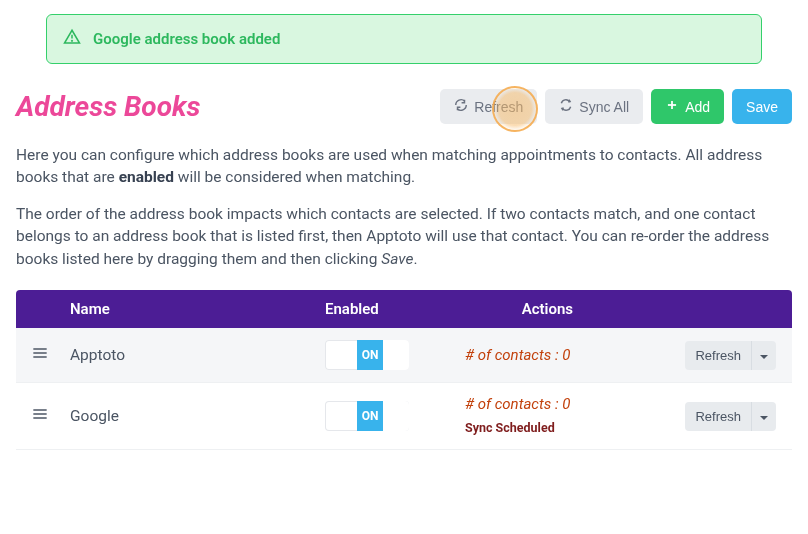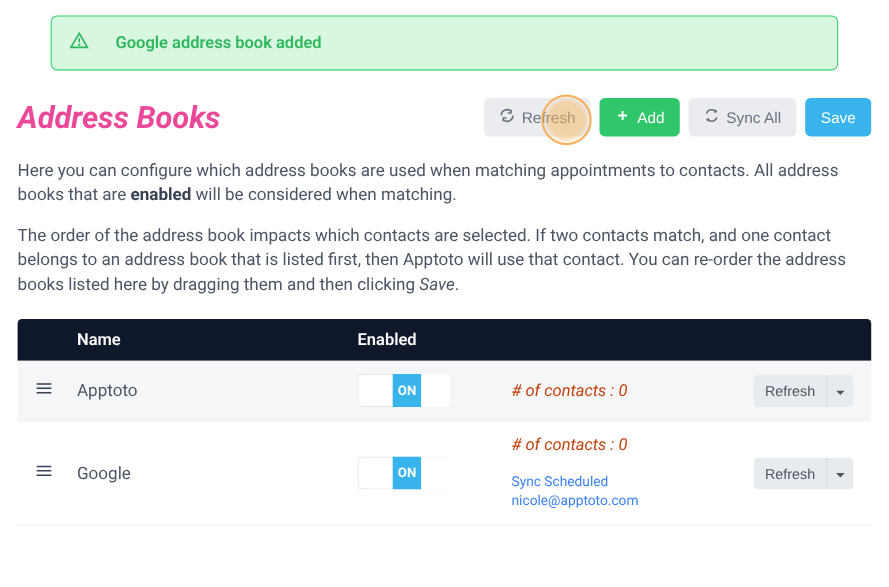--- a/index.html
+++ b/index.html
@@ -10,21 +10,21 @@
     body {
       font-family: -apple-system, BlinkMacSystemFont, "Segoe UI", Roboto, sans-serif;
       font-size: 15px;
       color: #4b5563;
       background: #fff;
       padding: 14px 16px;
     }
     .alert {
       display: flex;
       align-items: center;
-      gap: 24px;
+      gap: 12px;
       background: #d9f7e0;
       border: 1px solid #34d06b;
       border-radius: 6px;
       padding: 13px 16px;
       margin: 0 30px 25px 30px;
     }
     .alert-icon svg {
       width: 18px;
       height: 18px;
       stroke: #2db85e;
@@ -83,21 +83,21 @@
       line-height: 1.45;
       margin-bottom: 14px;
     }
     .description strong { font-weight: 700; color:#374151;}
     .description em { font-style: italic; }
     .table-wrapper {
       margin-top: 20px;
     }
     .table-head {
       display: flex;
-      background: #0f172a;
+      background: #4c1d95;
       color: #fff;
       font-weight: 600;
       font-size: 15px;
       padding: 10px 16px;
       border-radius: 4px 4px 0 0;
     }
     .col-drag { width: 38px; }
     .col-name { flex: 0 0 255px; }
     .col-enabled { flex: 0 0 140px; }
     .col-details { flex: 1; }
@@ -134,21 +134,21 @@
       font-weight: 700;
       display: flex;
       align-items: center;
       justify-content: center;
     }
     .toggle-off {
       flex: 1;
       background: #fff;
     }
     .details-text { font-size: 15px; color: #c2410c; font-style: italic; }
-    .details-sub { font-size: 12.5px; color: #3b82f6; line-height: 1.35; margin-top:18px;}
+    .details-sub { font-size: 12.5px; color: #7f1d1d; line-height: 1.35; margin-top:7px;font-weight:bold;}
     .action-split {
       display: inline-flex;
       border-radius: 4px;
       overflow: hidden;
     }
     .action-split .refresh-part {
       background: #e8ebee;
       color: #4b5563;
       font-size: 13px;
       padding: 7px 10px;
@@ -198,58 +198,59 @@
     <div class="button-group">
       <button class="btn">
         <span>
           <svg viewBox="0 0 24 24" fill="none" stroke="#6b7280" stroke-width="2.5">
               <path d="M3 12a9 9 0 0 1 15.5-6.3M21 12a9 9 0 0 1-15.5 6.3"></path>
               <path d="M18 3v5h-5M6 21v-5h5"></path>
             </svg>
         </span>
         <span>Refresh</span>
       </button>
+      <button class="btn">
+        <span>
+          <svg viewBox="0 0 24 24" fill="none" stroke="#6b7280" stroke-width="2.5">
+              <path d="M4 9a8 8 0 0 1 14-3M20 15a8 8 0 0 1-14 3"></path>
+              <path d="M17 3l2 3-3 1M7 21l-2-3 3-1"></path>
+            </svg>
+        </span>
+        <span>Sync All</span>
+      </button>
       <button class="btn btn-green">
         <span>
           <svg viewBox="0 0 24 24" fill="none" stroke="#fff" stroke-width="3">
               <line x1="12" y1="5" x2="12" y2="19"></line>
               <line x1="5" y1="12" x2="19" y2="12"></line>
             </svg>
         </span>
         <span>Add</span>
       </button>
-      <button class="btn">
-        <span>
-          <svg viewBox="0 0 24 24" fill="none" stroke="#6b7280" stroke-width="2.5">
-              <path d="M4 9a8 8 0 0 1 14-3M20 15a8 8 0 0 1-14 3"></path>
-              <path d="M17 3l2 3-3 1M7 21l-2-3 3-1"></path>
-            </svg>
-        </span>
-        <span>Sync All</span>
-      </button>
       <button class="btn btn-blue">
         <span>Save</span>
       </button>
     </div>
   </div>
   <div class="highlight-circle" style="left:476px; top:-3px;"></div>
 </div>
 
 <p class="description">
   <span>Here you can configure which address books are used when matching appointments to contacts. All address books that are </span><strong>enabled</strong><span> will be considered when matching.</span>
 </p>
 <p class="description">
   <span>The order of the address book impacts which contacts are selected. If two contacts match, and one contact belongs to an address book that is listed first, then Apptoto will use that contact. You can re-order the address books listed here by dragging them and then clicking </span><em>Save</em><span>.</span>
 </p>
 
 <div class="table-wrapper">
   <div class="table-head">
     <div class="col-drag"></div>
     <div class="col-name">Name</div>
     <div class="col-enabled">Enabled</div>
+    <div class="col-actions">Actions</div>
   </div>
 
   <div class="table-row alt">
     <div class="col-drag">
       <span class="drag-handle">
         <svg viewBox="0 0 24 18">
             <line x1="2" y1="3" x2="22" y2="3"></line>
             <line x1="2" y1="9" x2="22" y2="9"></line>
             <line x1="2" y1="15" x2="22" y2="15"></line>
           </svg>
@@ -291,21 +292,20 @@
     <div class="col-enabled">
       <div class="toggle">
         <div class="toggle-on">ON</div>
         <div class="toggle-off"></div>
       </div>
     </div>
     <div class="col-details">
       <div class="details-text"># of contacts : 0</div>
       <div class="details-sub">
         <div>Sync Scheduled</div>
-        <div>nicole@apptoto.com</div>
       </div>
     </div>
     <div class="col-actions">
       <div class="action-split">
         <button class="refresh-part">Refresh</button>
         <button class="dropdown-part">
           <span><svg viewBox="0 0 10 6">
                 <path d="M0 0 L5 5 L10 0 Z"></path>
               </svg></span>
         </button>

